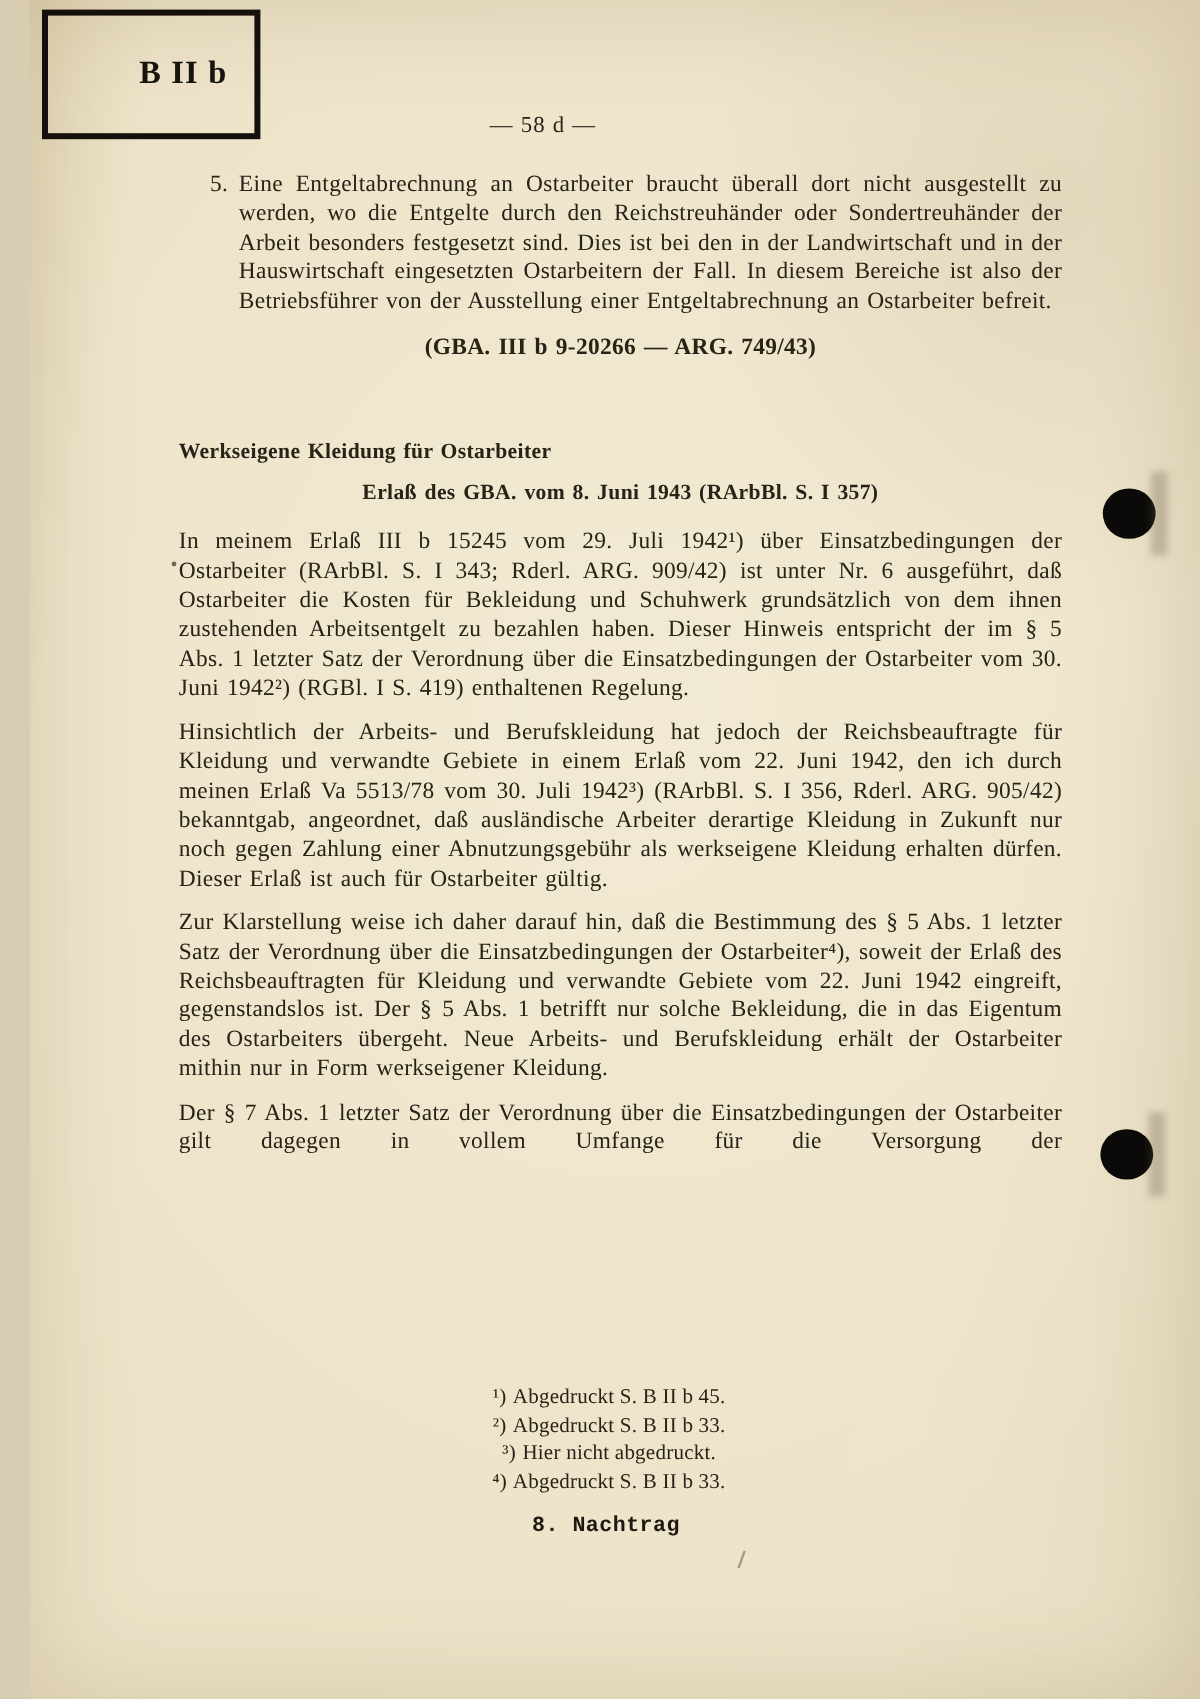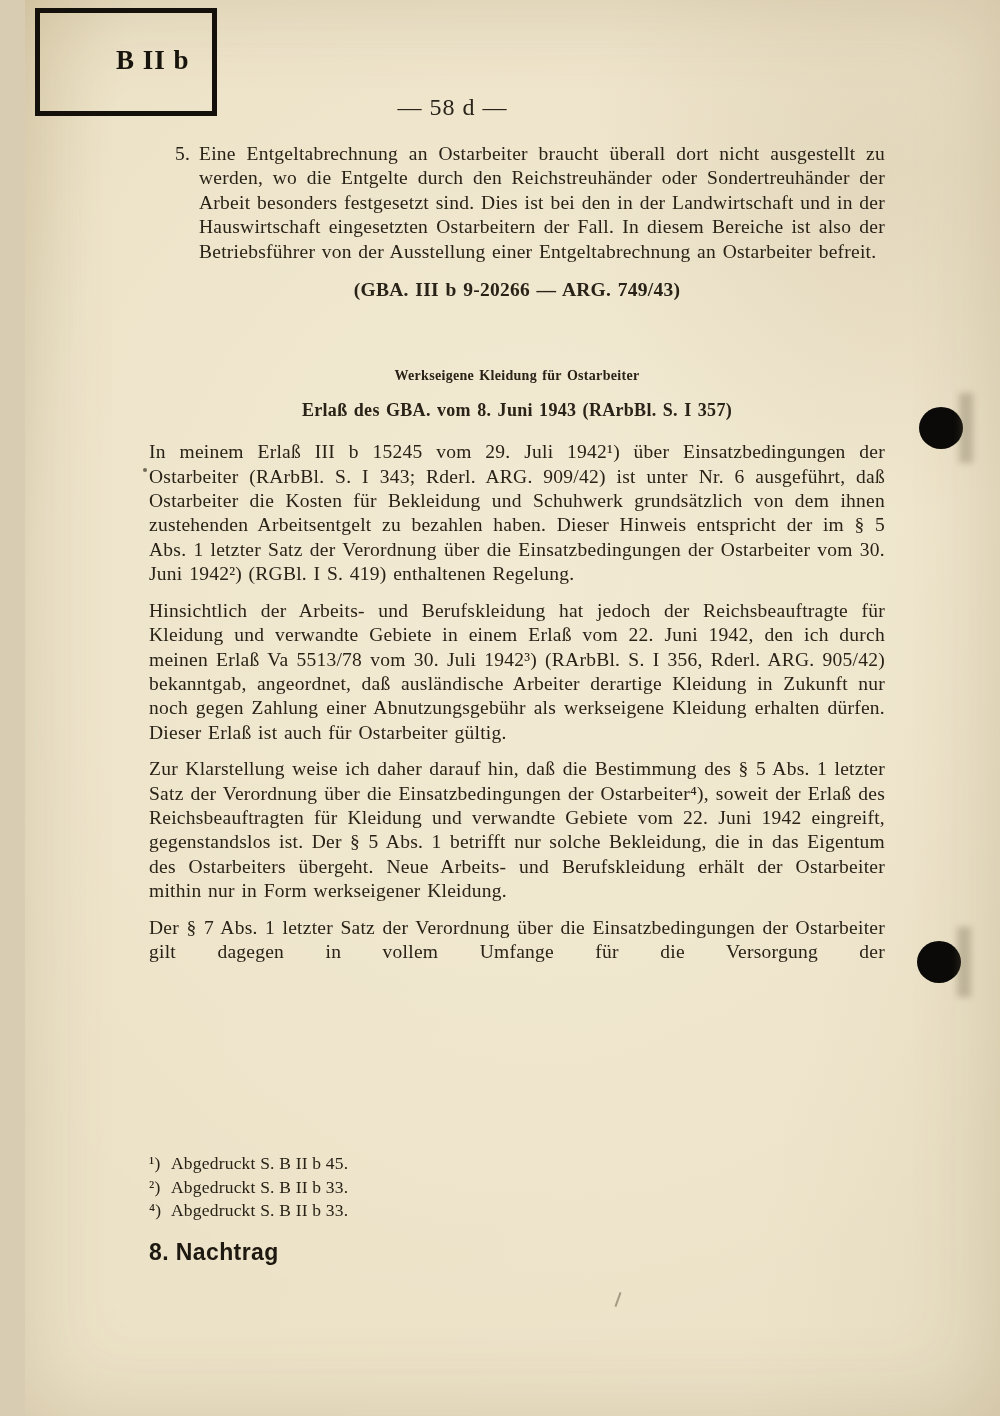--- a/index.html
+++ b/index.html
@@ -28,60 +28,60 @@
     border: 5px solid #14110c;
   }
   .corner-label {
     position: absolute; left: 76px; top: 32px;
     font-weight: bold; font-size: 27px; letter-spacing: 1px;
     color: #17130d;
   }
 
   .page-number {
     position: absolute; left: 0; right: 120px; top: 94px;
-    text-align: center; font-size: 24px; letter-spacing: 1px;
+    text-align: center; font-size: 19px; letter-spacing: 1px;
     color: #2a231a;
   }
 
   
   .content {
     position: absolute; left: 124px; top: 142px; width: 736px;
     font-size: 19.5px; line-height: 24.4px;
     text-align: justify;
     letter-spacing: 0.25px; word-spacing: 1.5px;
     hyphens: auto; -webkit-hyphens: auto;
     color: #292217;
   }
   .content p, .content h2, .content h3 { margin: 0; }
   .cont { padding-left: 50px; margin-bottom: 12px !important; }
   .list-item { position: relative; padding-left: 50px; margin-bottom: 14px; }
   .list-num { position: absolute; left: 26px; top: 0; }
   .ref { text-align: center; font-weight: bold; }
   .title {
-    margin-top: 62px !important; text-align: center;
-    font-size: 14px; font-weight: bold; letter-spacing: 0.3px;
+    margin-top: 62px !important; text-align: left;
+    font-size: 18px; font-weight: bold; letter-spacing: 0.3px;
   }
   .subtitle {
     margin-top: 9px !important; margin-bottom: 18px !important;
     text-align: center; font-size: 18px; font-weight: bold; letter-spacing: 0.3px;
   }
   .body-p { margin-bottom: 12px !important; }
   .continued { text-align-last: justify; margin-bottom: 0 !important; }
 
   
   .bottom {
-    position: absolute; left: 124px; top: 1152px; width: 736px;
-    font-size: 17.5px; color: #292217; letter-spacing: 0.2px;
+    position: absolute; left: 112px; top: 1152px; width: 736px;
+    font-size: 17.5px; color: #292217; letter-spacing: 0.2px; text-align: center;
   }
   .footnote { line-height: 23.5px; }
   .fn-marker { display: inline-block; width: 22px; }
   .footer-label {
     margin-top: 16px;
-    font-family: Liberation Sans, sans-serif;
-    font-weight: bold; font-size: 23px; letter-spacing: 0.4px;
+    font-family: Liberation Mono, monospace;
+    font-weight: bold; font-size: 18px; letter-spacing: 0.4px;
     color: #1d1810;
   }
 
   
   .hole-punch { position: absolute; background: #0b0a08; border-radius: 50%; }
   .hp1 { left: 894px; top: 407px; width: 44px; height: 42px; }
   .hp2 { left: 892px; top: 941px; width: 44px; height: 42px; }
   .hole-punch::after {
     content: ""; position: absolute; left: 40px; top: -14px;
     width: 14px; height: 70px;
@@ -131,20 +131,23 @@
   </div>
 
   <div class="bottom">
     <div class="footnote">
       <span class="fn-marker">¹)</span><span class="fn-text">Abgedruckt S. B II b 45.</span>
     </div>
     <div class="footnote">
       <span class="fn-marker">²)</span><span class="fn-text">Abgedruckt S. B II b 33.</span>
     </div>
     <div class="footnote">
+      <span class="fn-marker">³)</span><span class="fn-text">Hier nicht abgedruckt.</span>
+    </div>
+    <div class="footnote">
       <span class="fn-marker">⁴)</span><span class="fn-text">Abgedruckt S. B II b 33.</span>
     </div>
     <div class="footer-label">8. Nachtrag</div>
   </div>
 
   <div class="hole-punch hp1"></div>
   <div class="hole-punch hp2"></div>
   <div class="artifact-top"></div>
   <div class="artifact-dot"></div>
   <div class="artifact-slash"></div>

